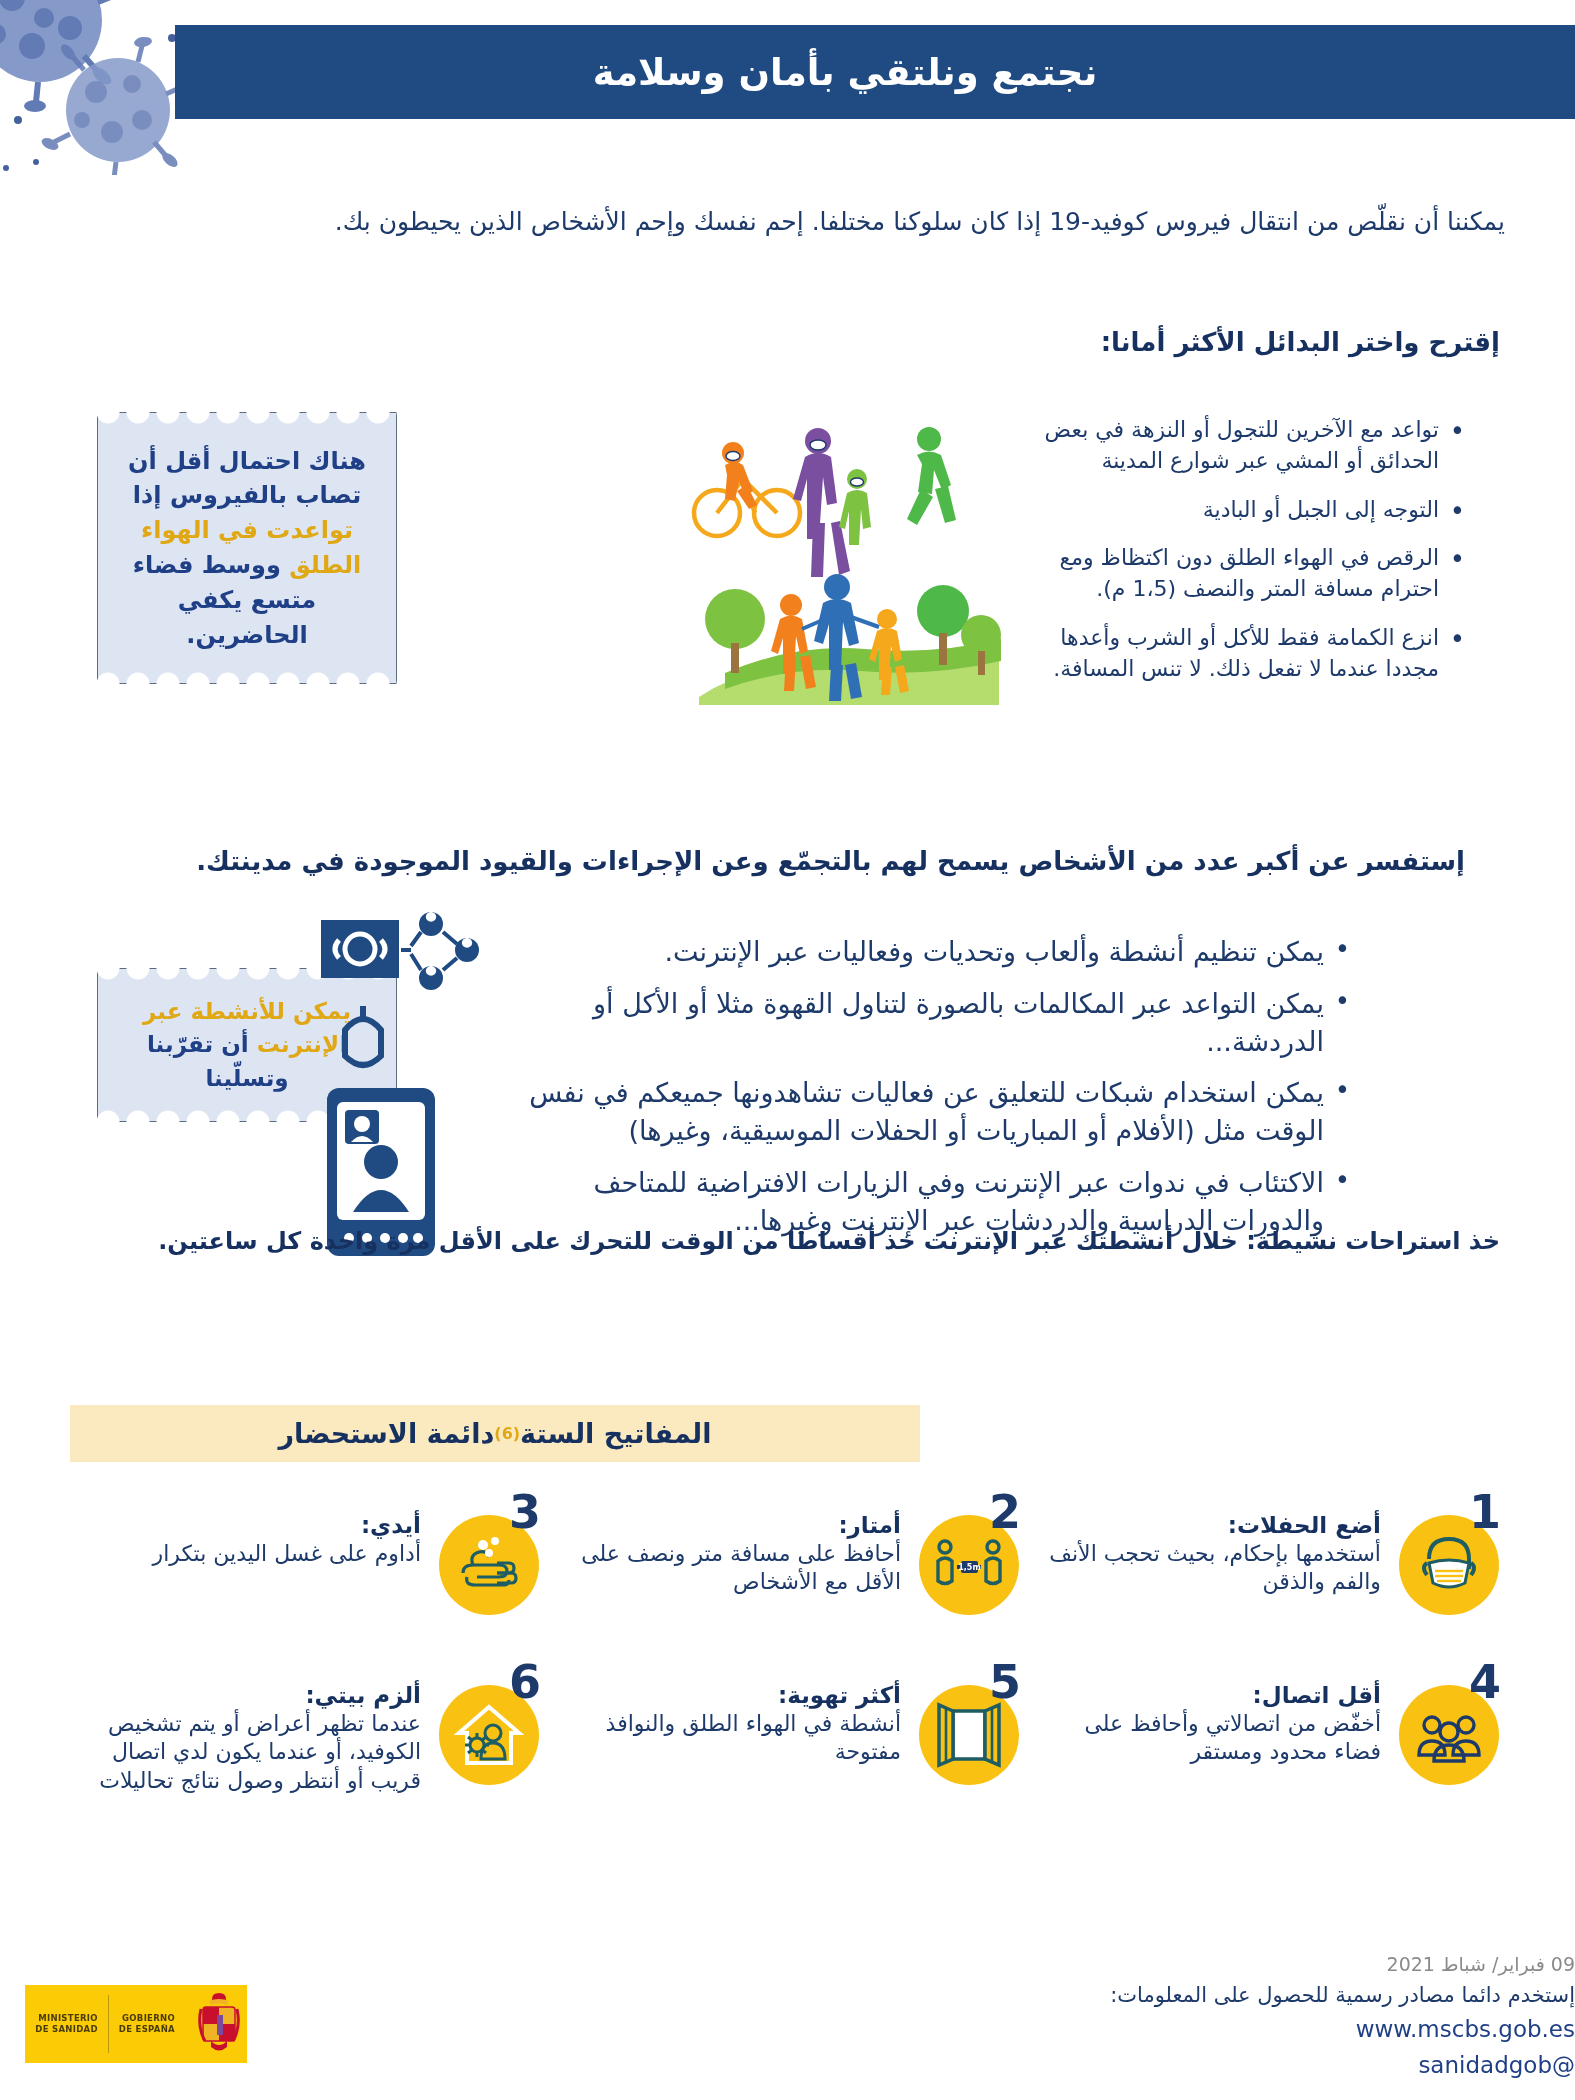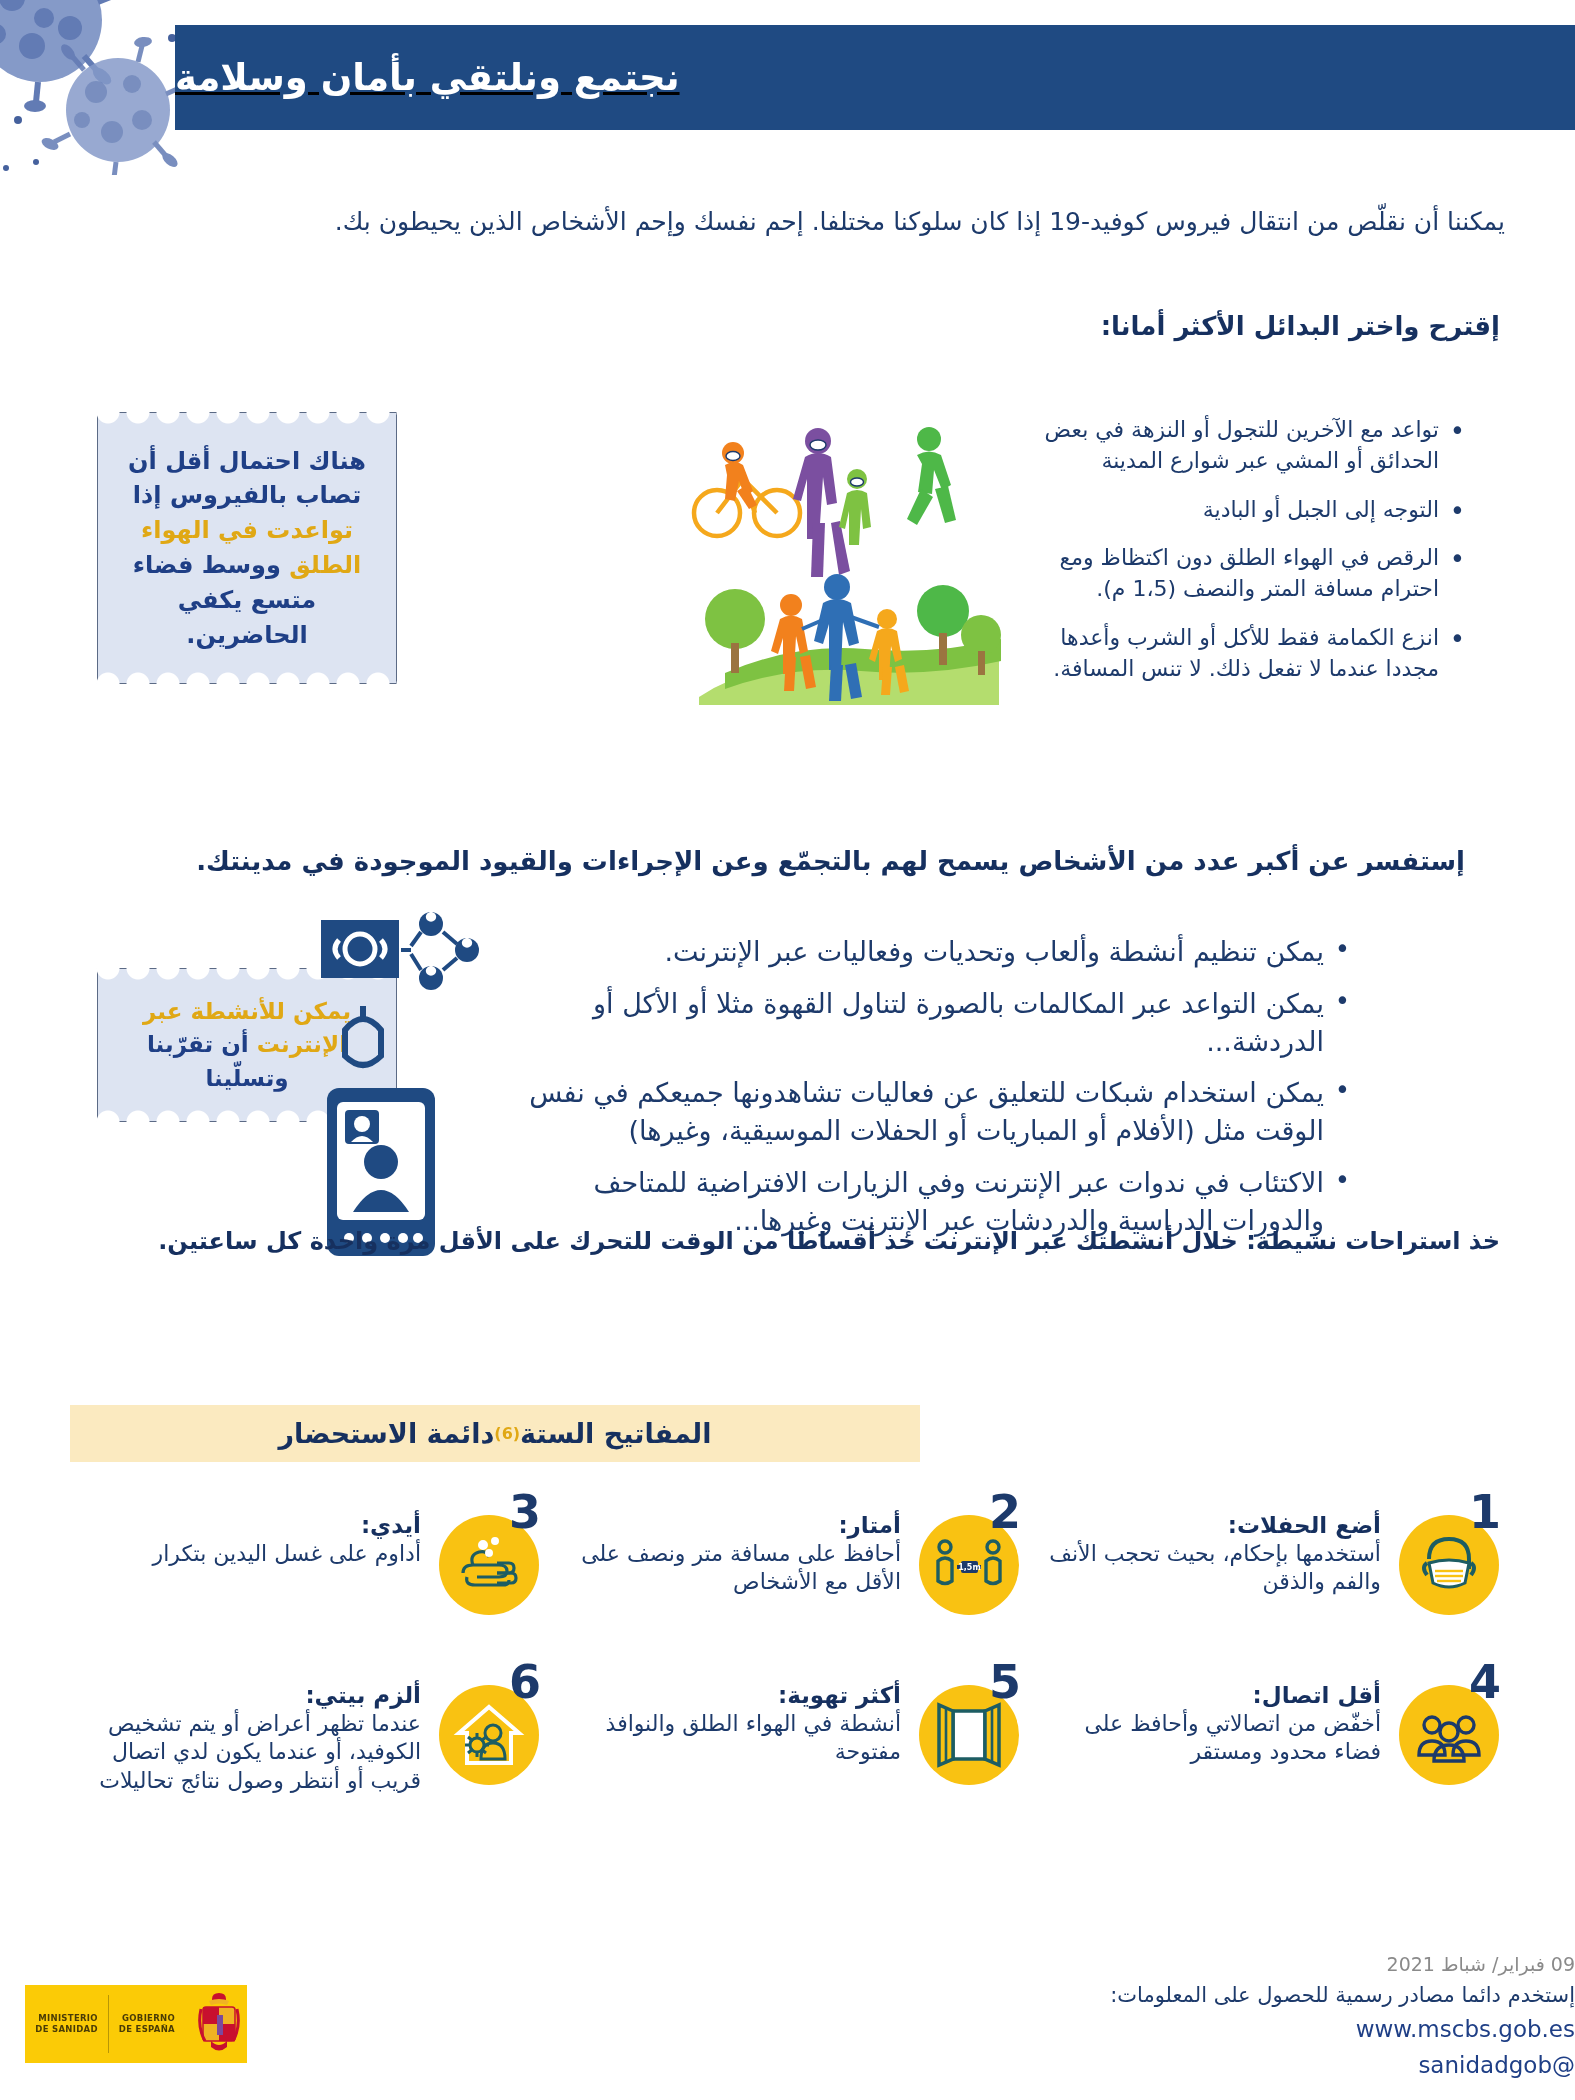--- a/index.html
+++ b/index.html
@@ -7,42 +7,41 @@
     width: 1575px; height: 2100px;
     background: #ffffff;
     font-family: "DejaVu Sans", "Liberation Sans", sans-serif;
     overflow: hidden;
   }
   .page { position: relative; width: 1575px; height: 2100px; background:#fff; }
 
   
   .virus-deco { position:absolute; left:0; top:0; width:260px; height:175px; overflow:hidden; }
   .header-bar {
-    position:absolute; right:0; top:25px; width:1400px; height:105px;
-    background:#1f4a82; display:flex; align-items:center; justify-content:flex-end;
+    position:absolute; right:0; top:25px; width:1400px; height:94px;
+    background:#1f4a82; display:flex; align-items:center; justify-content:center;
     padding-right:60px;
-    text-decoration:underline;
   }
   .header-title {
     color:#ffffff; font-size:37px; font-weight:bold; letter-spacing:0.5px;
     font-family:"DejaVu Sans","Liberation Sans",sans-serif;
   }
 
   
   .intro {
     position:absolute; right:70px; top:205px; width:1435px;
     text-align:right; color:#1d3a6b; font-size:25px; line-height:1.35;
   }
   .h-blue {
     color:#16305f; font-weight:bold; font-size:26px; text-align:right;
     line-height:1.3;
   }
 
   
-  .sec1-head { position:absolute; right:75px; top:310px; width:1430px; }
+  .sec1-head { position:absolute; right:75px; top:326px; width:1430px; }
   .callout {
     position:absolute; background:#dde4f2; border:1.6px solid #5b6a85;
     padding:26px 22px; color:#1f3f86; text-align:center;
     line-height:1.45; font-weight:bold;
   }
   .callout::before, .callout::after{
     content:""; position:absolute; left:-1.6px; right:-1.6px; height:12px;
     background:
       radial-gradient(circle at 12px 0, #fff 11px, transparent 12px) repeat-x;
     background-size:30px 12px;

